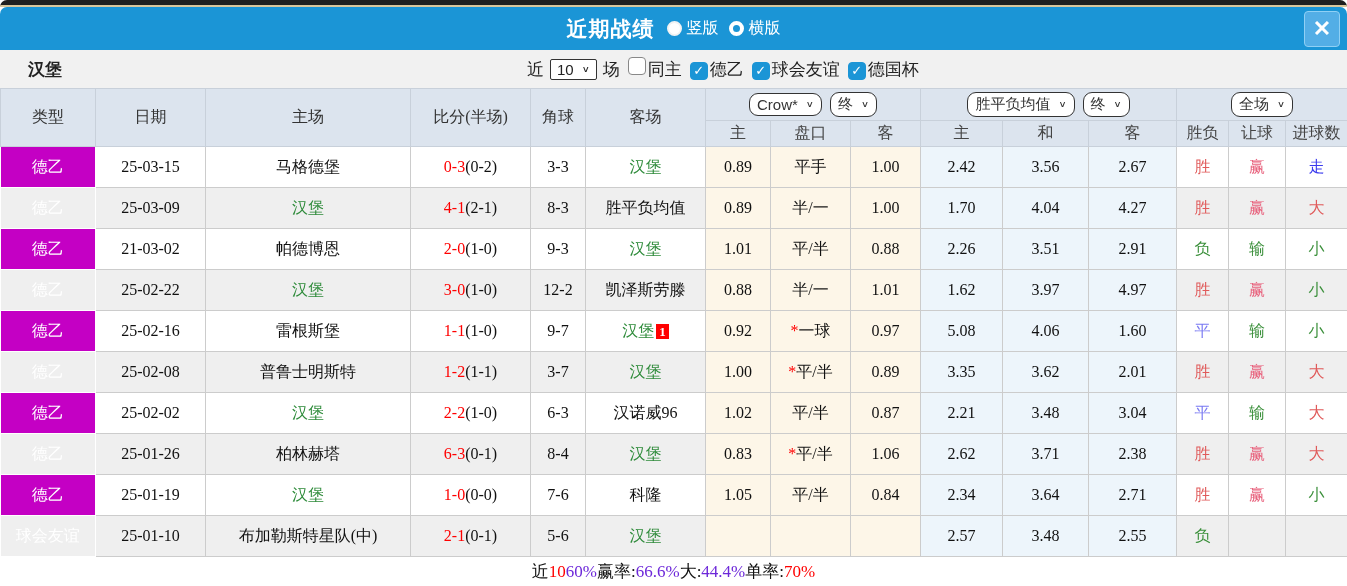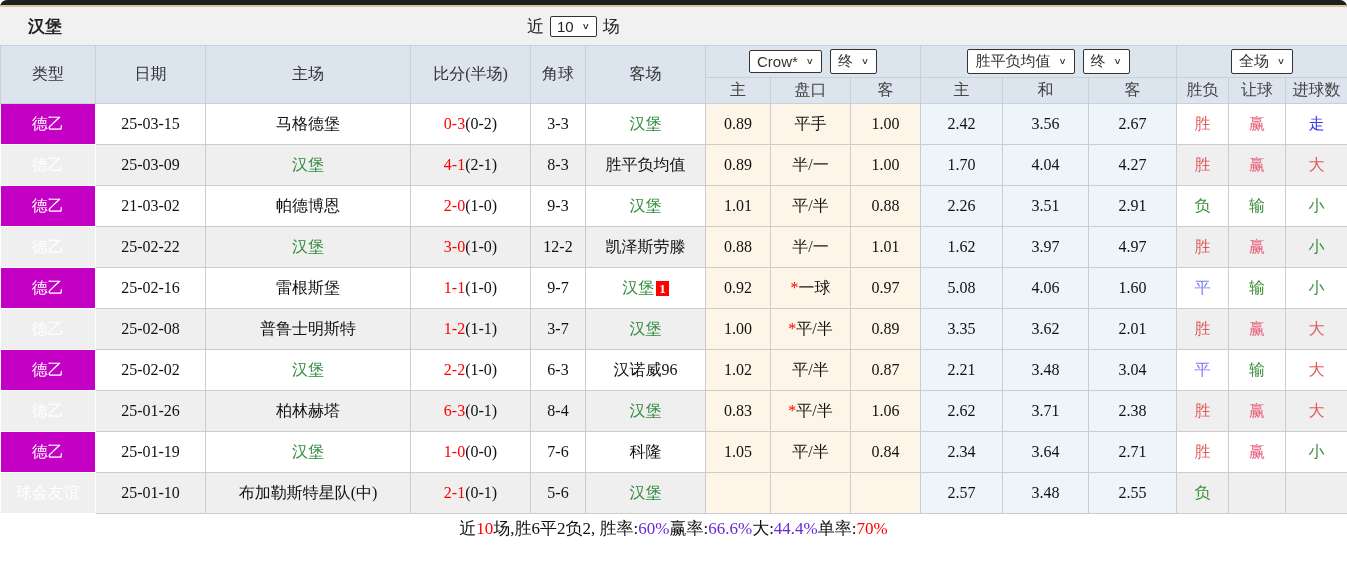--- a/index.html
+++ b/index.html
@@ -42,43 +42,54 @@
   .team-green{color:var(--green-team,#2e8b3a);}
   .ft{color:var(--red,#ff0000);}
   .badge{display:inline-block;background:#f00;color:#fff;font-size:13px;line-height:15px;padding:0 3px;margin-left:2px;font-weight:bold;}
   .star{color:#f00;}
   .t-red{color:#e05a5a;}
   .t-green{color:#3a8f3a;}
   .t-violet{color:#7a7af2;}
   .t-pink{color:#e8627d;}
   .t-blue{color:#3b3bee;}
   .hdr-selects{display:flex;align-items:center;justify-content:center;gap:8px;}
-  thead .sel-box{margin:0;padding:2px 7px;}
+  thead .sel-box{margin:0;padding:2px 7px;border-radius:9px;}
 
   
   .summary{height:29px;display:flex;align-items:center;justify-content:center;font-size:17px;color:#111;}
   .summary .s-red{color:#f00;}
   .summary .s-blue{color:#6d28d9;}
 </style>
 </head>
 <body>
 
 <div class="dialog">
   <div class="top-strip"></div>
 
+  <div class="title-bar">
+    <span class="title-text">近期战绩</span>
+    <span class="radio-group">
+      <span class="radio sel"></span>
+      <span>竖版</span>
+      <span class="radio unsel"></span>
+      <span>横版</span>
+    </span>
+    <div class="close-btn">✕</div>
+  </div>
 
   <div class="filter-bar">
     <span class="team-name">汉堡</span>
     <span class="filters">
       <span>近</span>
       <span class="sel-box">
         <span>10</span>
         <span class="chev">∨</span>
       </span>
       <span>场</span>
+      <span id="filter-checkboxes"><span class="cb off"></span><span>同主</span><span class="cb on">✓</span><span>德乙</span><span class="cb on">✓</span><span>球会友谊</span><span class="cb on">✓</span><span>德国杯</span></span>
     </span>
   </div>
 
   <table>
     <colgroup>
       <col style="width:95px">
         <col style="width:110px">
         <col style="width:205px">
         <col style="width:120px">
       <col style="width:55px">
@@ -316,21 +327,20 @@
     <td class="c-res t-green">负</td>
     <td class="c-res"></td>
     <td class="c-res"></td>
   </tr>
       </tbody>
   </table>
 
   <div class="summary" id="summary-line">
       <span>近</span>
       <span class="s-red">10</span>
-      <span>场,胜6平2负2, 胜率:</span>
       <span class="s-blue">60%</span>
       <span> 赢率:</span>
       <span class="s-blue">66.6%</span>
       <span> 大:</span>
       <span class="s-blue">44.4%</span>
       <span> 单率:</span>
       <span class="s-red">70%</span>
     </div>
 </div>
 

